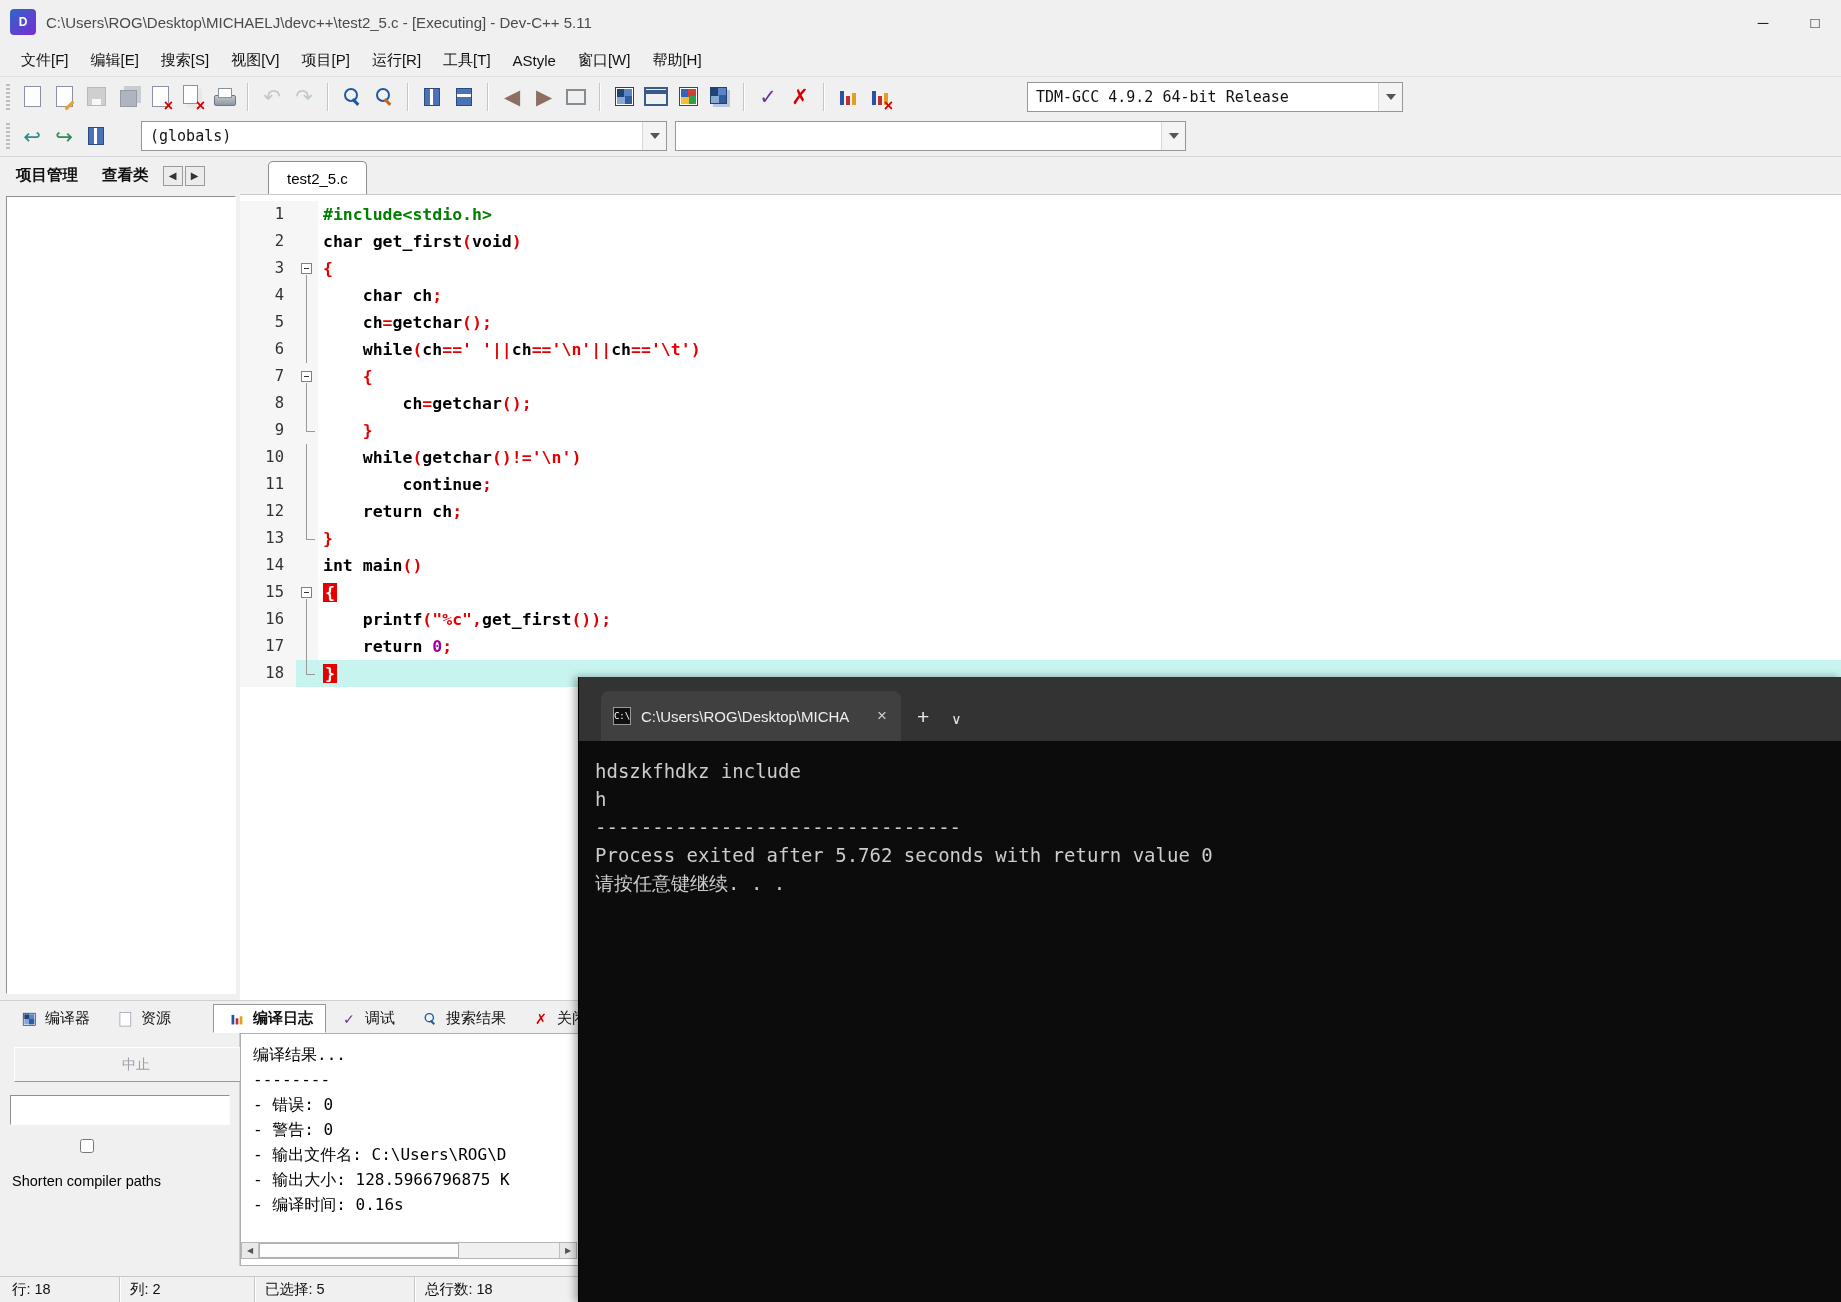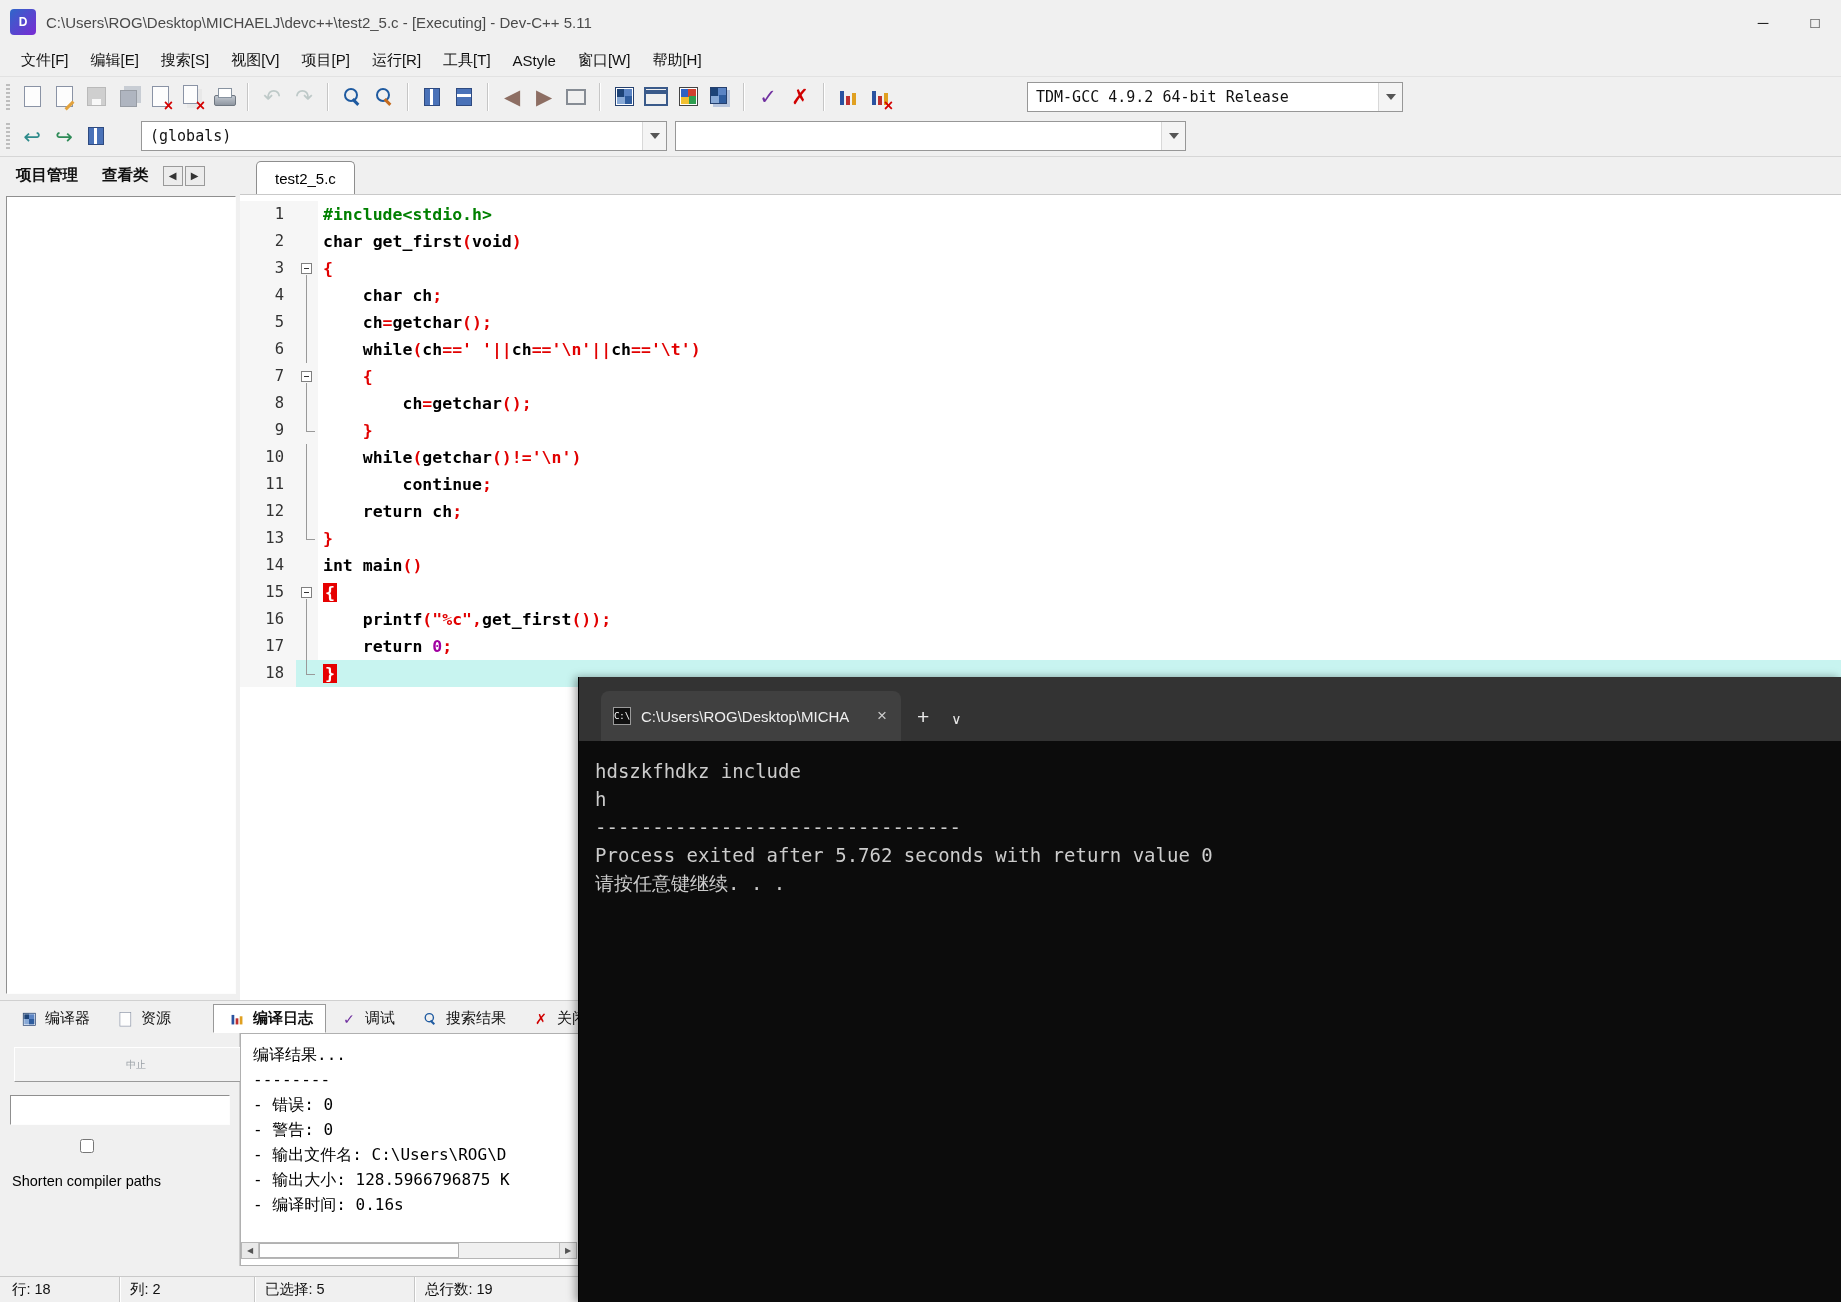--- a/index.html
+++ b/index.html
@@ -66,21 +66,21 @@
   .combo .dd::before { content:""; border-left:5px solid transparent; border-right:5px solid transparent; border-top:6px solid #555; }
   .compiler-combo { position:absolute; left:1027px; top:5px; width:376px; }
   .globals-combo { position:absolute; left:141px; top:5px; width:526px; }
   .members-combo { position:absolute; left:675px; top:5px; width:511px; }
 
   
   .tabsrow { position:absolute; left:0; top:157px; width:100%; height:37px; background:#f0f0f0;padding-left:24px; }
   .left-tabs { position:absolute; left:4px; top:0; height:37px; display:flex; align-items:center; }
   .lt-tab { font-size:15.5px; font-weight:bold; color:#111; padding:8px 12px; }
   .scrollbtn { width:20px; height:20px; border:1px solid #9a9a9a; background:#ececec; font-size:10px; display:flex; align-items:center; justify-content:center; color:#333; margin-left:2px; }
-  .ed-tab { position:absolute; left:256px; top:4px; height:33px; background:#fff; border:1px solid #8e8e8e; border-bottom:none; border-radius:5px 5px 0 0; padding:0 18px; display:flex; align-items:center; font-size:15px; color:#000; }
+  .ed-tab { position:absolute; left:268px; top:4px; height:33px; background:#fff; border:1px solid #8e8e8e; border-bottom:none; border-radius:5px 5px 0 0; padding:0 18px; display:flex; align-items:center; font-size:15px; color:#000; }
 
   
   .left-panel { position:absolute; left:6px; top:196px; width:230px; height:798px; background:#fff; border:1px solid; border-color:#8f8f8f #fdfdfd #fdfdfd #8f8f8f; }
   .editor-wrap { position:absolute; left:240px; top:194px; width:1601px; height:806px; background:#ffffff; overflow:hidden; border-top:1px solid #c9c9c9; }
   .code-area { padding-top:6px; }
   .code-row { display:flex; height:27px; line-height:27px; font-family:"DejaVu Sans Mono","Liberation Mono",monospace; font-size:16.5px; }
   .gut-num { width:56px; text-align:right; padding-right:12px; color:#333; background:#f6f6f6; font-size:15.5px; }
   .fold-cell { width:22px; position:relative; background:#f6f6f6; }
   .fold-cell.start::before { content:""; position:absolute; left:10px; top:calc(50% + 6px); bottom:0; width:1px; background:#999; }
   .fold-cell.line::before { content:""; position:absolute; left:10px; top:0; bottom:0; width:1px; background:#999; }
@@ -98,21 +98,21 @@
   .tok-str { color:#e10000; }
   .tok-num { color:#a100a1; }
   .tok-hl  { background:#e60000; color:#ffffff; padding:0 2px; }
 
   
   .bottom-tabs { position:absolute; left:0; top:1000px; width:100%; height:33px; background:#f0f0f0; border-top:1px solid #d0d0d0; display:flex; align-items:flex-end; padding-left:6px; }
   .btab { display:flex; align-items:center; gap:5px; padding:0 12px; height:29px; font-size:15px; color:#111; }
   .btab.active { background:#fff; border:1px solid #999; border-bottom-color:#fff; font-weight:bold;margin-left:30px; }
   .bottom-body { position:absolute; left:0; top:1033px; width:100%; height:233px; background:#f0f0f0; }
   .bleft { position:absolute; left:0; top:0; width:240px; height:100%; border-right:1px solid #cdcdcd; }
-  .abort-btn { position:absolute; left:14px; top:14px; width:244px; height:35px; background:#f1f1f1; border:1px solid; border-color:#ffffff #9a9a9a #9a9a9a #ffffff; color:#9aa0a6; font-size:10px; display:flex; align-items:center; justify-content:center; }
+  .abort-btn { position:absolute; left:14px; top:14px; width:244px; height:35px; background:#f1f1f1; border:1px solid; border-color:#ffffff #9a9a9a #9a9a9a #ffffff; color:#9aa0a6; font-size:14px; display:flex; align-items:center; justify-content:center; }
   .progress { position:absolute; left:10px; top:62px; width:220px; height:30px; background:#fff; border:1px solid; border-color:#8f8f8f #fdfdfd #fdfdfd #8f8f8f; }
   .shorten { position:absolute; left:12px; top:106px; display:flex; align-items:center; gap:20px; font-size:14.5px; color:#000;flex-direction:column; }
   .shorten input { width:14px; height:14px; }
   .log { position:absolute; left:240px; top:0; right:0; height:100%; background:#fff; border:1px solid #b0b0b0; padding:8px 12px; font-family:"DejaVu Sans Mono","Liberation Mono",monospace; font-size:16px; color:#000; }
   .log-line { height:25px; line-height:25px; white-space:pre; }
   .hscroll { position:absolute; left:241px; top:209px; width:336px; height:17px; background:#f0f0f0; border:1px solid #b5b5b5; display:flex; }
   .hs-arrow { width:17px; height:100%; background:#e9e9e9; border-right:1px solid #c0c0c0; font-size:8px; color:#555; display:flex; align-items:center; justify-content:center; }
   .hs-arrow.right { border-right:none; border-left:1px solid #c0c0c0; margin-left:auto; }
   .hs-thumb { width:200px; height:100%; background:#fdfdfd; border:1px solid #b0b0b0; }
 
@@ -433,21 +433,21 @@
       <div class="hs-arrow">◀</div>
       <div class="hs-thumb"></div>
       <div class="hs-arrow right">▶</div>
     </div>
   </div>
 
   <div class="statusbar">
       <div class="sseg" style="width: 120px; padding-left: 12px;">行:  18</div>
       <div class="sseg" style="width: 135px; text-align: right;">列:  2</div>
       <div class="sseg" style="width: 160px;">已选择:  5</div>
-      <div class="sseg" style="width: 170px;">总行数:  19</div>
+      <div class="sseg" style="width: 170px;">总行数:  18</div>
     </div>
 
   <div class="terminal">
     <div class="term-bar">
       <div class="term-tab">
         <span class="term-tab-icon">C:\</span>
         <span class="term-tab-title">C:\Users\ROG\Desktop\MICHA</span>
         <span class="term-close">×</span>
       </div>
       <span class="term-plus">+</span>

